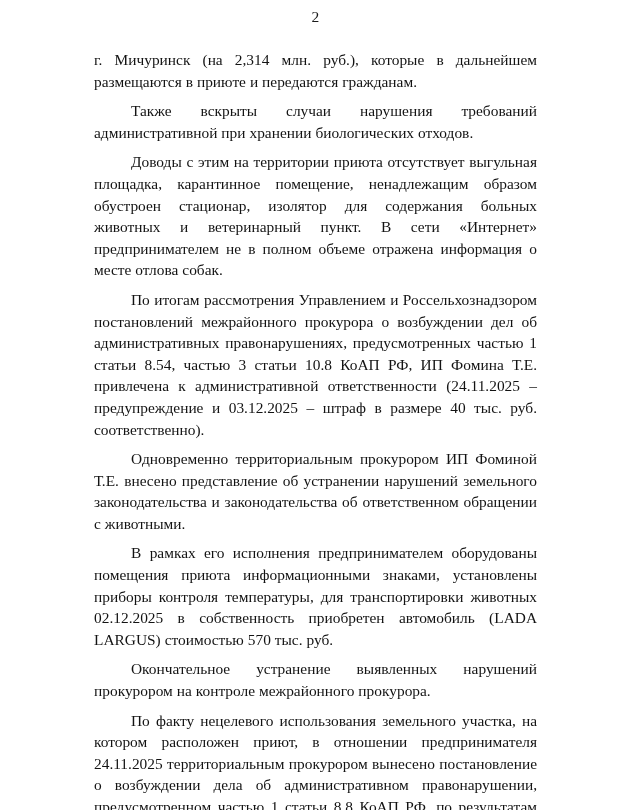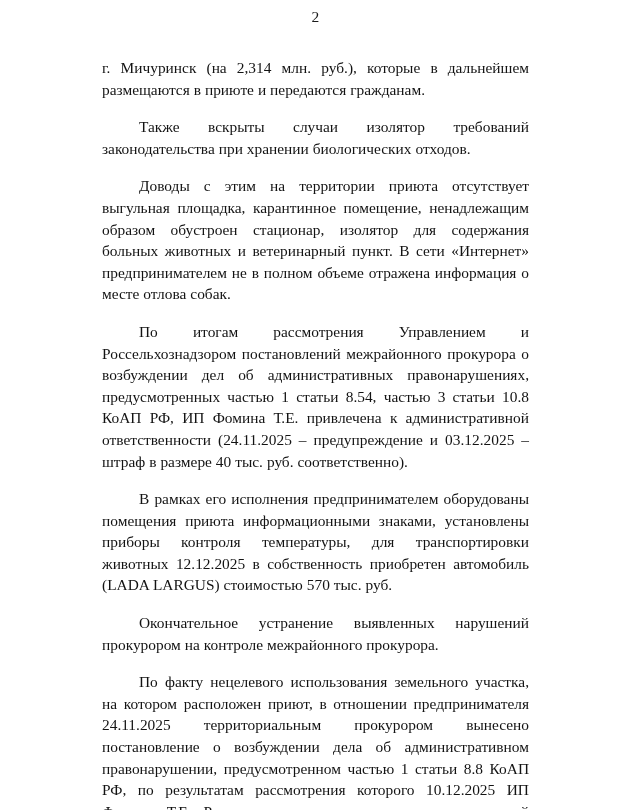--- a/index.html
+++ b/index.html
@@ -38,21 +38,21 @@
   }
 
   #body-text {
     position: absolute;
     top: 41px;
     left: 86px;
     width: 459px;
   }
 
   p.para {
-    margin: 16px;
+    margin: 8px;
     padding: 0;
     font-size: 15.4px;
     line-height: 21.6px;
     text-align: justify;
     text-justify: inter-word;
     text-indent: 37px;
     color: #131313;
     hyphens: none;
     word-spacing: 0.1px;
   }
@@ -68,27 +68,28 @@
 <div id="page">
 
   <div id="page-number">2</div>
 
   <div id="body-text">
 
     <p class="para continued">г. Мичуринск (на 2,314 млн. руб.), которые в дальнейшем размещаются в приюте и передаются гражданам.</p>
 
 
 
-    <p class="para">Также вскрыты случаи изолятор требований законодательства при хранении биологических отходов.</p>
+    <p class="para">Также вскрыты случаи нарушения требований административной при хранении биологических отходов.</p>
 
     <p class="para">Доводы с этим на территории приюта отсутствует выгульная площадка, карантинное помещение, ненадлежащим образом обустроен стационар, изолятор для содержания больных животных и ветеринарный пункт. В сети «Интернет» предпринимателем не в полном объеме отражена информация о месте отлова собак.</p>
 
     <p class="para">По итогам рассмотрения Управлением и Россельхознадзором постановлений межрайонного прокурора о возбуждении дел об административных правонарушениях, предусмотренных частью 1 статьи 8.54, частью 3 статьи 10.8 КоАП РФ, ИП Фомина Т.Е. привлечена к административной ответственности (24.11.2025 – предупреждение и 03.12.2025 – штраф в размере 40 тыс. руб. соответственно).</p>
 
+    <p class="para">Одновременно территориальным прокурором ИП Фоминой Т.Е. внесено представление об устранении нарушений земельного законодательства и законодательства об ответственном обращении с животными.</p>
 
-    <p class="para">В рамках его исполнения предпринимателем оборудованы помещения приюта информационными знаками, установлены приборы контроля температуры, для транспортировки животных 12.12.2025 в собственность приобретен автомобиль (LADA LARGUS) стоимостью 570 тыс. руб.</p>
+    <p class="para">В рамках его исполнения предпринимателем оборудованы помещения приюта информационными знаками, установлены приборы контроля температуры, для транспортировки животных 02.12.2025 в собственность приобретен автомобиль (LADA LARGUS) стоимостью 570 тыс. руб.</p>
 
     <p class="para">Окончательное устранение выявленных нарушений прокурором на контроле межрайонного прокурора.</p>
 
     <p class="para">По факту нецелевого использования земельного участка, на котором расположен приют, в отношении предпринимателя 24.11.2025 территориальным прокурором вынесено постановление о возбуждении дела об административном правонарушении, предусмотренном частью 1 статьи 8.8 КоАП РФ, по результатам рассмотрения которого 10.12.2025 ИП Фомина Т.Е. Росреестром привлечена к административной ответственности (предупреждение).</p>
 
   </div>
 </div>
 
 </body></html>

